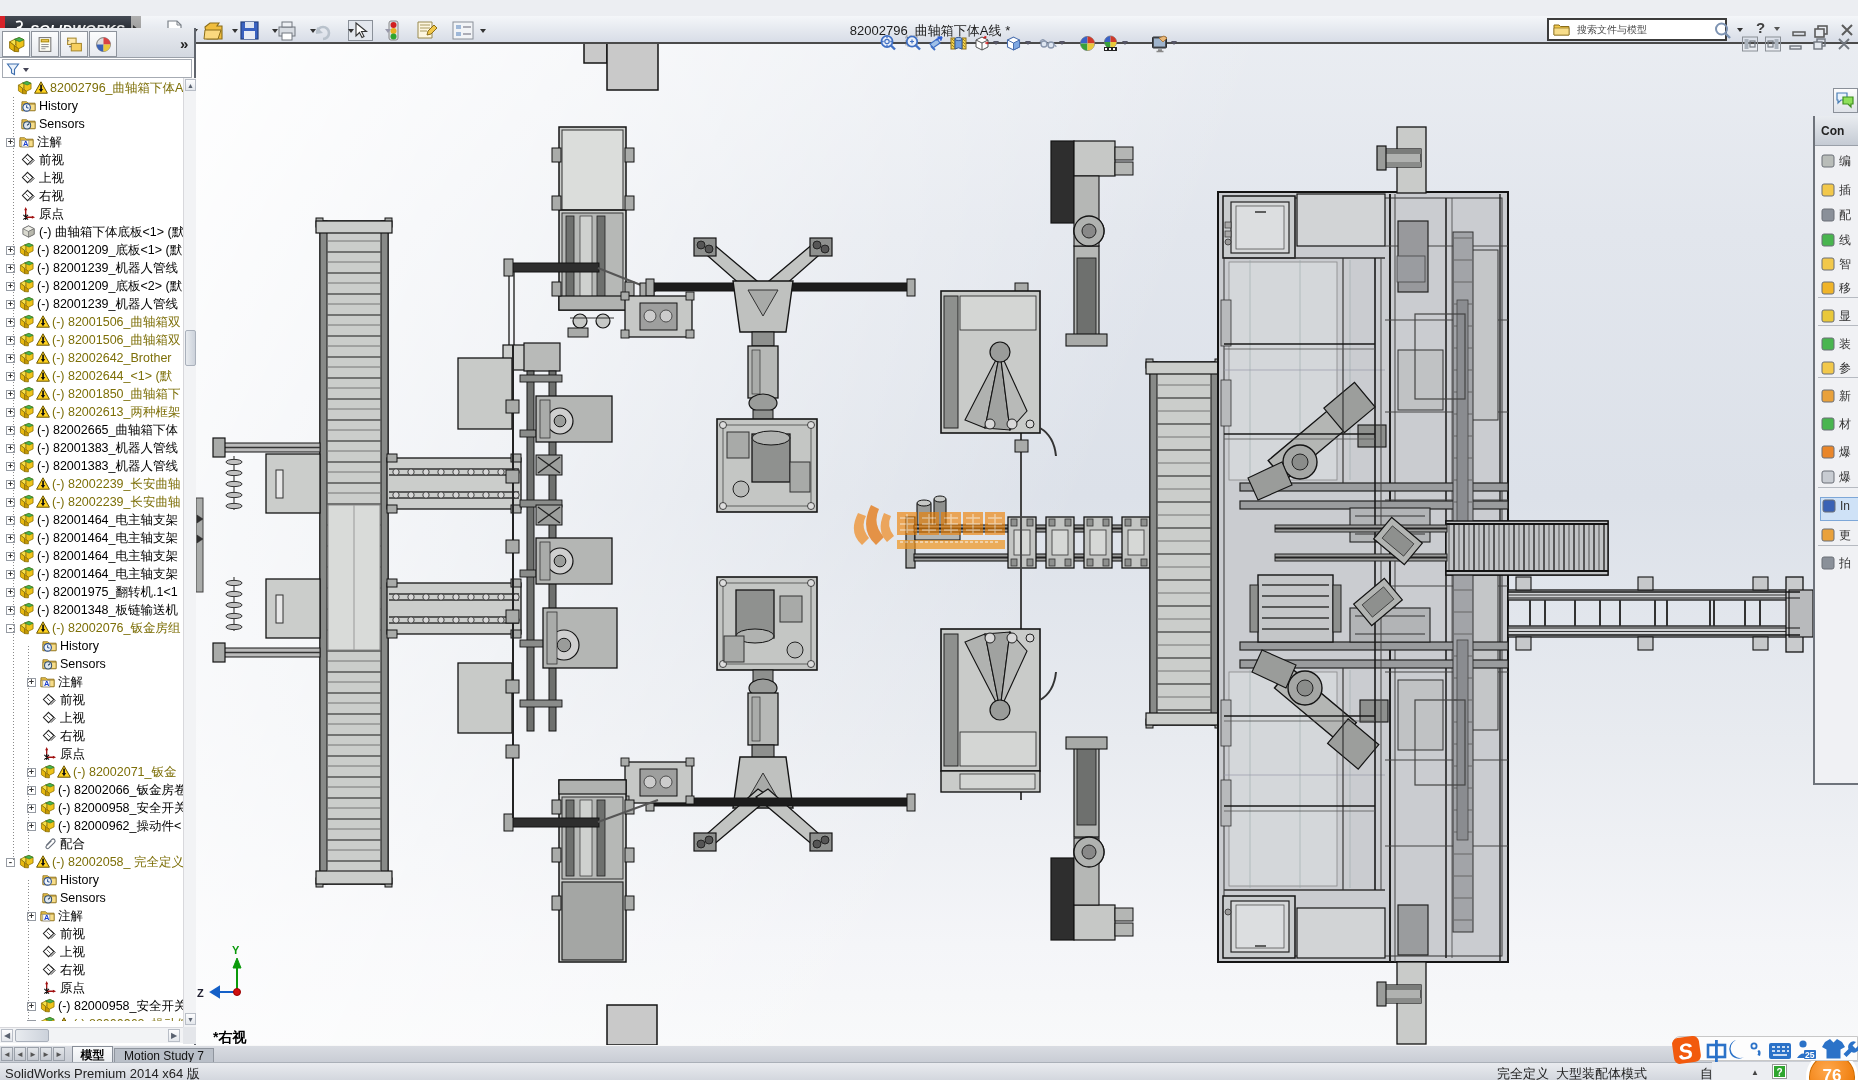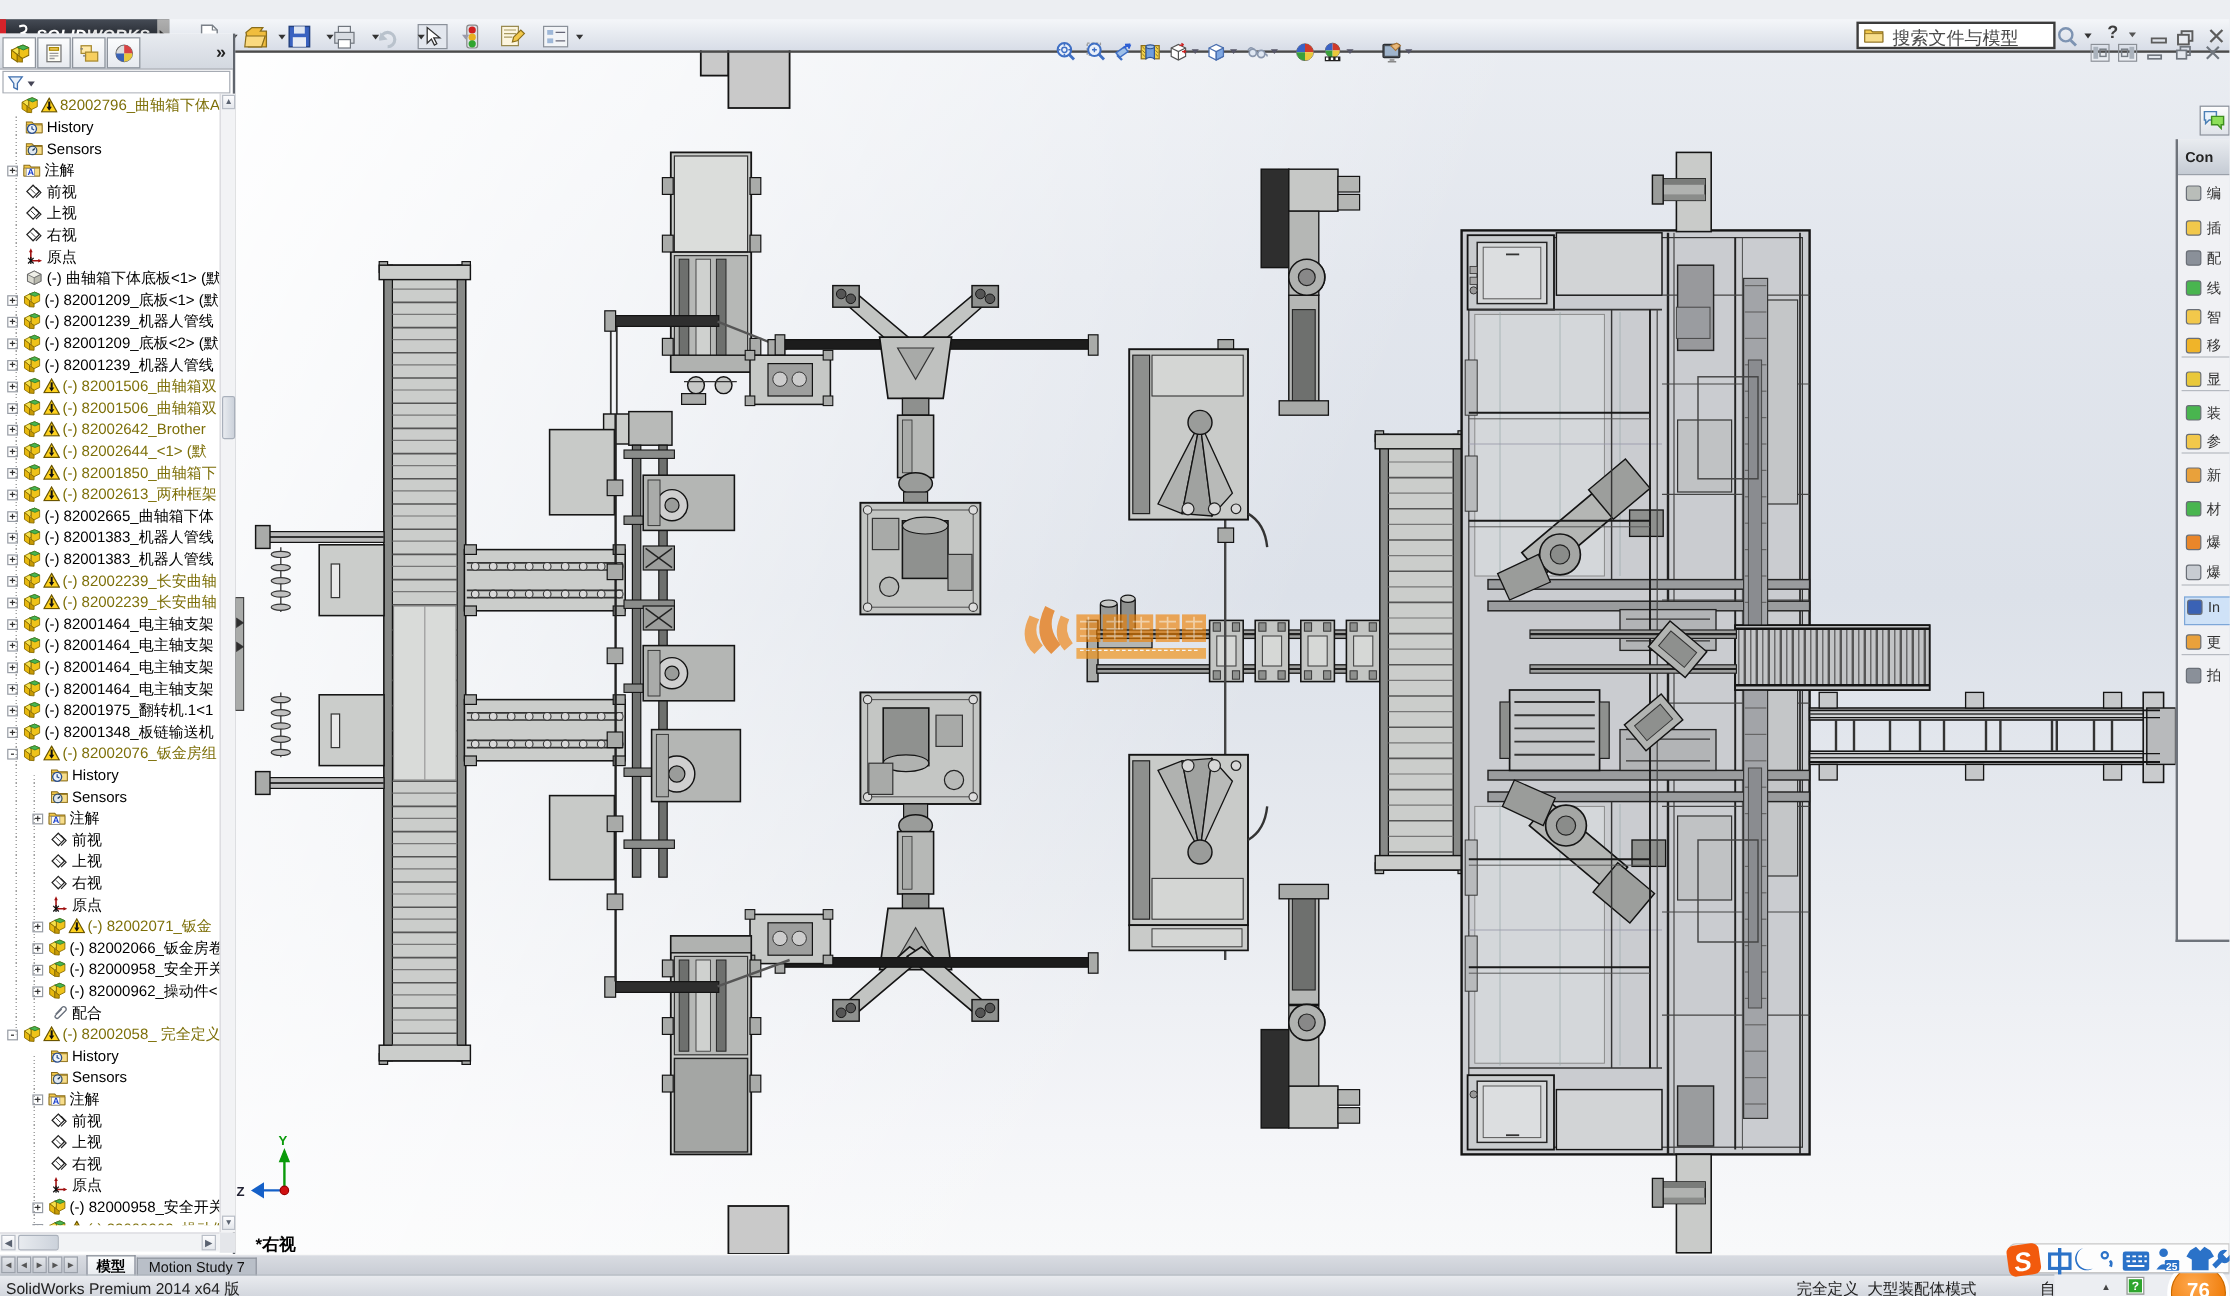--- a/index.html
+++ b/index.html
@@ -7,21 +7,21 @@
 
 #title{left:0;top:16px;width:1858px;height:28px;background:linear-gradient(#f4f6f9,#e3e7ee 60%,#d8dde7);border-bottom:2px solid #4a4a4a}
 #logo{left:0;top:0;width:141px;height:28px;background:linear-gradient(#454b55,#23272e 55%,#1a1d23);color:#fff}
 #logo .red{left:0;top:0;width:5px;height:28px;background:#d7232a}
 #logo .t{left:30px;top:6px;font-size:13.5px;font-weight:bold;font-style:italic;letter-spacing:.2px}
 #logo .t b{color:#fff}#logo .t span{color:#e8e8e8}
 #logo .btn{left:131px;top:0;width:10px;height:28px;background:linear-gradient(#b0b0b0,#8a8a8a)}
 #logo .arr{left:133px;top:9px;width:0;height:0;border-left:6px solid #333;border-top:5px solid transparent;border-bottom:5px solid transparent}
 .car{width:0;height:0;border-top:4px solid #333;border-left:3.5px solid transparent;border-right:3.5px solid transparent;top:13px}
 #wtitle{top:6px;left:700px;width:460px;text-align:center;font-size:13px;color:#1c1c1c}
-#search{left:1547px;top:2px;width:166px;height:23px;background:#fff;border:2px solid #3c3c3c;font-size:15px;color:#555}
+#search{left:1547px;top:2px;width:180px;height:23px;background:#fff;border:2px solid #3c3c3c;font-size:10px;color:#555}
 #search .ph{left:28px;top:3px;color:#4a4a4a}
 
 .winb{top:8px;color:#555;font-size:14px}
 
 #lpanel{left:0;top:28px;width:196px;height:1017px;background:#fff;border-right:2px solid #60656d}
 #ltabs{left:0;top:0;width:194px;height:30px;background:linear-gradient(#e8ebf0,#d3d8e0);border-bottom:1px solid #9aa0a9}
 .ltab{top:3px;width:28px;height:26px;border:1px solid #8d939c;background:linear-gradient(#fbfcfd,#e7eaef);text-align:center;padding-top:4px}
 #lfilter{left:2px;top:31px;width:190px;height:19px;border:1px solid #a6abb3;background:#fff}
 #tree{left:0;top:50px;width:183px;height:943px;overflow:hidden;background:#fff;padding-top:1px}
 .r{height:18px;line-height:18px;white-space:nowrap;font-size:12.5px;color:#000}
@@ -872,20 +872,21 @@
       <rect x="291" y="13" width="5" height="4" fill="#9fb8d8"></rect>
       <path d="M298 8 h8 M298 15 h8" stroke="#667"></path>
 </svg>
 <div class="car ab" style="left:192px"></div>
     <div class="car ab" style="left:232px"></div>
     <div class="car ab" style="left:272px"></div>
     <div class="car ab" style="left:310px"></div>
     <div class="car ab" style="left:348px"></div>
     <div class="car ab" style="left:385px;border-top-color:#99a"></div>
     <div class="car ab" style="left:480px"></div>
+<div id="wtitle" class="ab">82002796_曲轴箱下体A线 *</div>
  <div id="search" class="ab">
       <svg class="ab" style="left:4px;top:2px" width="17" height="15" viewBox="0 0 17 15">
         <path d="M1 3 L6 3 L7.5 4.5 L16 4.5 L16 13 L1 13 Z" fill="#f2c84b" stroke="#8a6d1a"></path>
         <path d="M1 6 L16 6 L16 13 L1 13 Z" fill="#f7dd8a" stroke="#8a6d1a" stroke-width=".7"></path>
       </svg>
       <span class="ph ab">搜索文件与模型</span>
  <svg class="ab" style="left:164px;top:1px" width="20" height="20" viewBox="0 0 20 20">
         <circle cx="8.5" cy="8" r="5.5" fill="none" stroke="#7d93b2" stroke-width="2"></circle>
         <path d="M12.5 12.5 L17 17" stroke="#7d93b2" stroke-width="2.4"></path>
       </svg>

